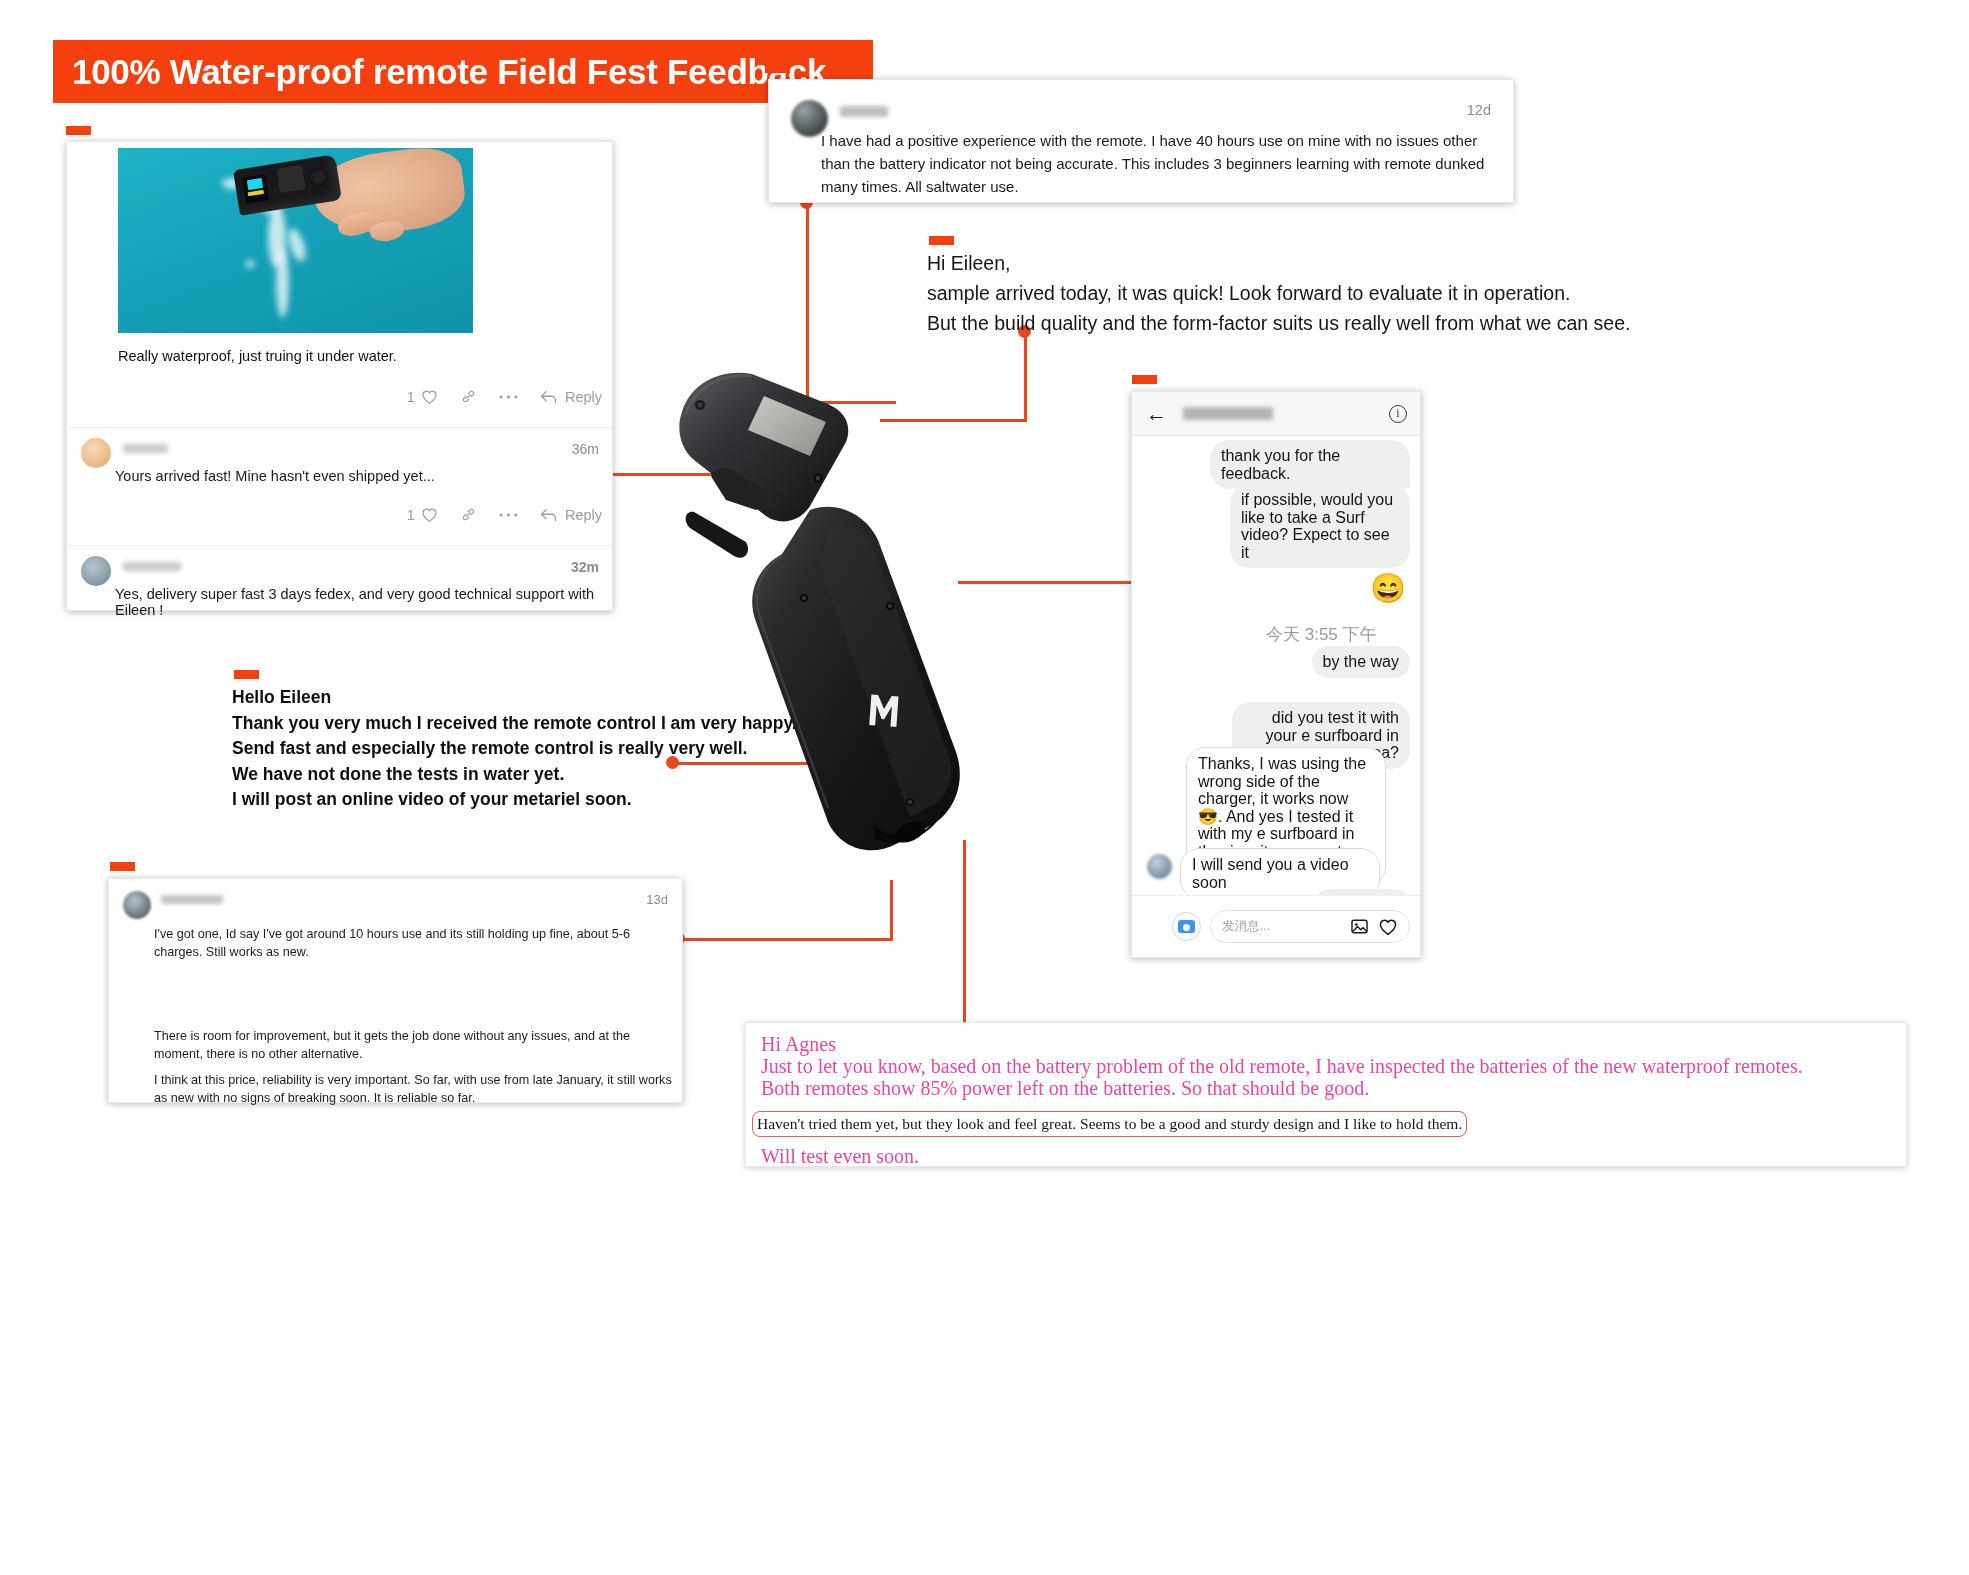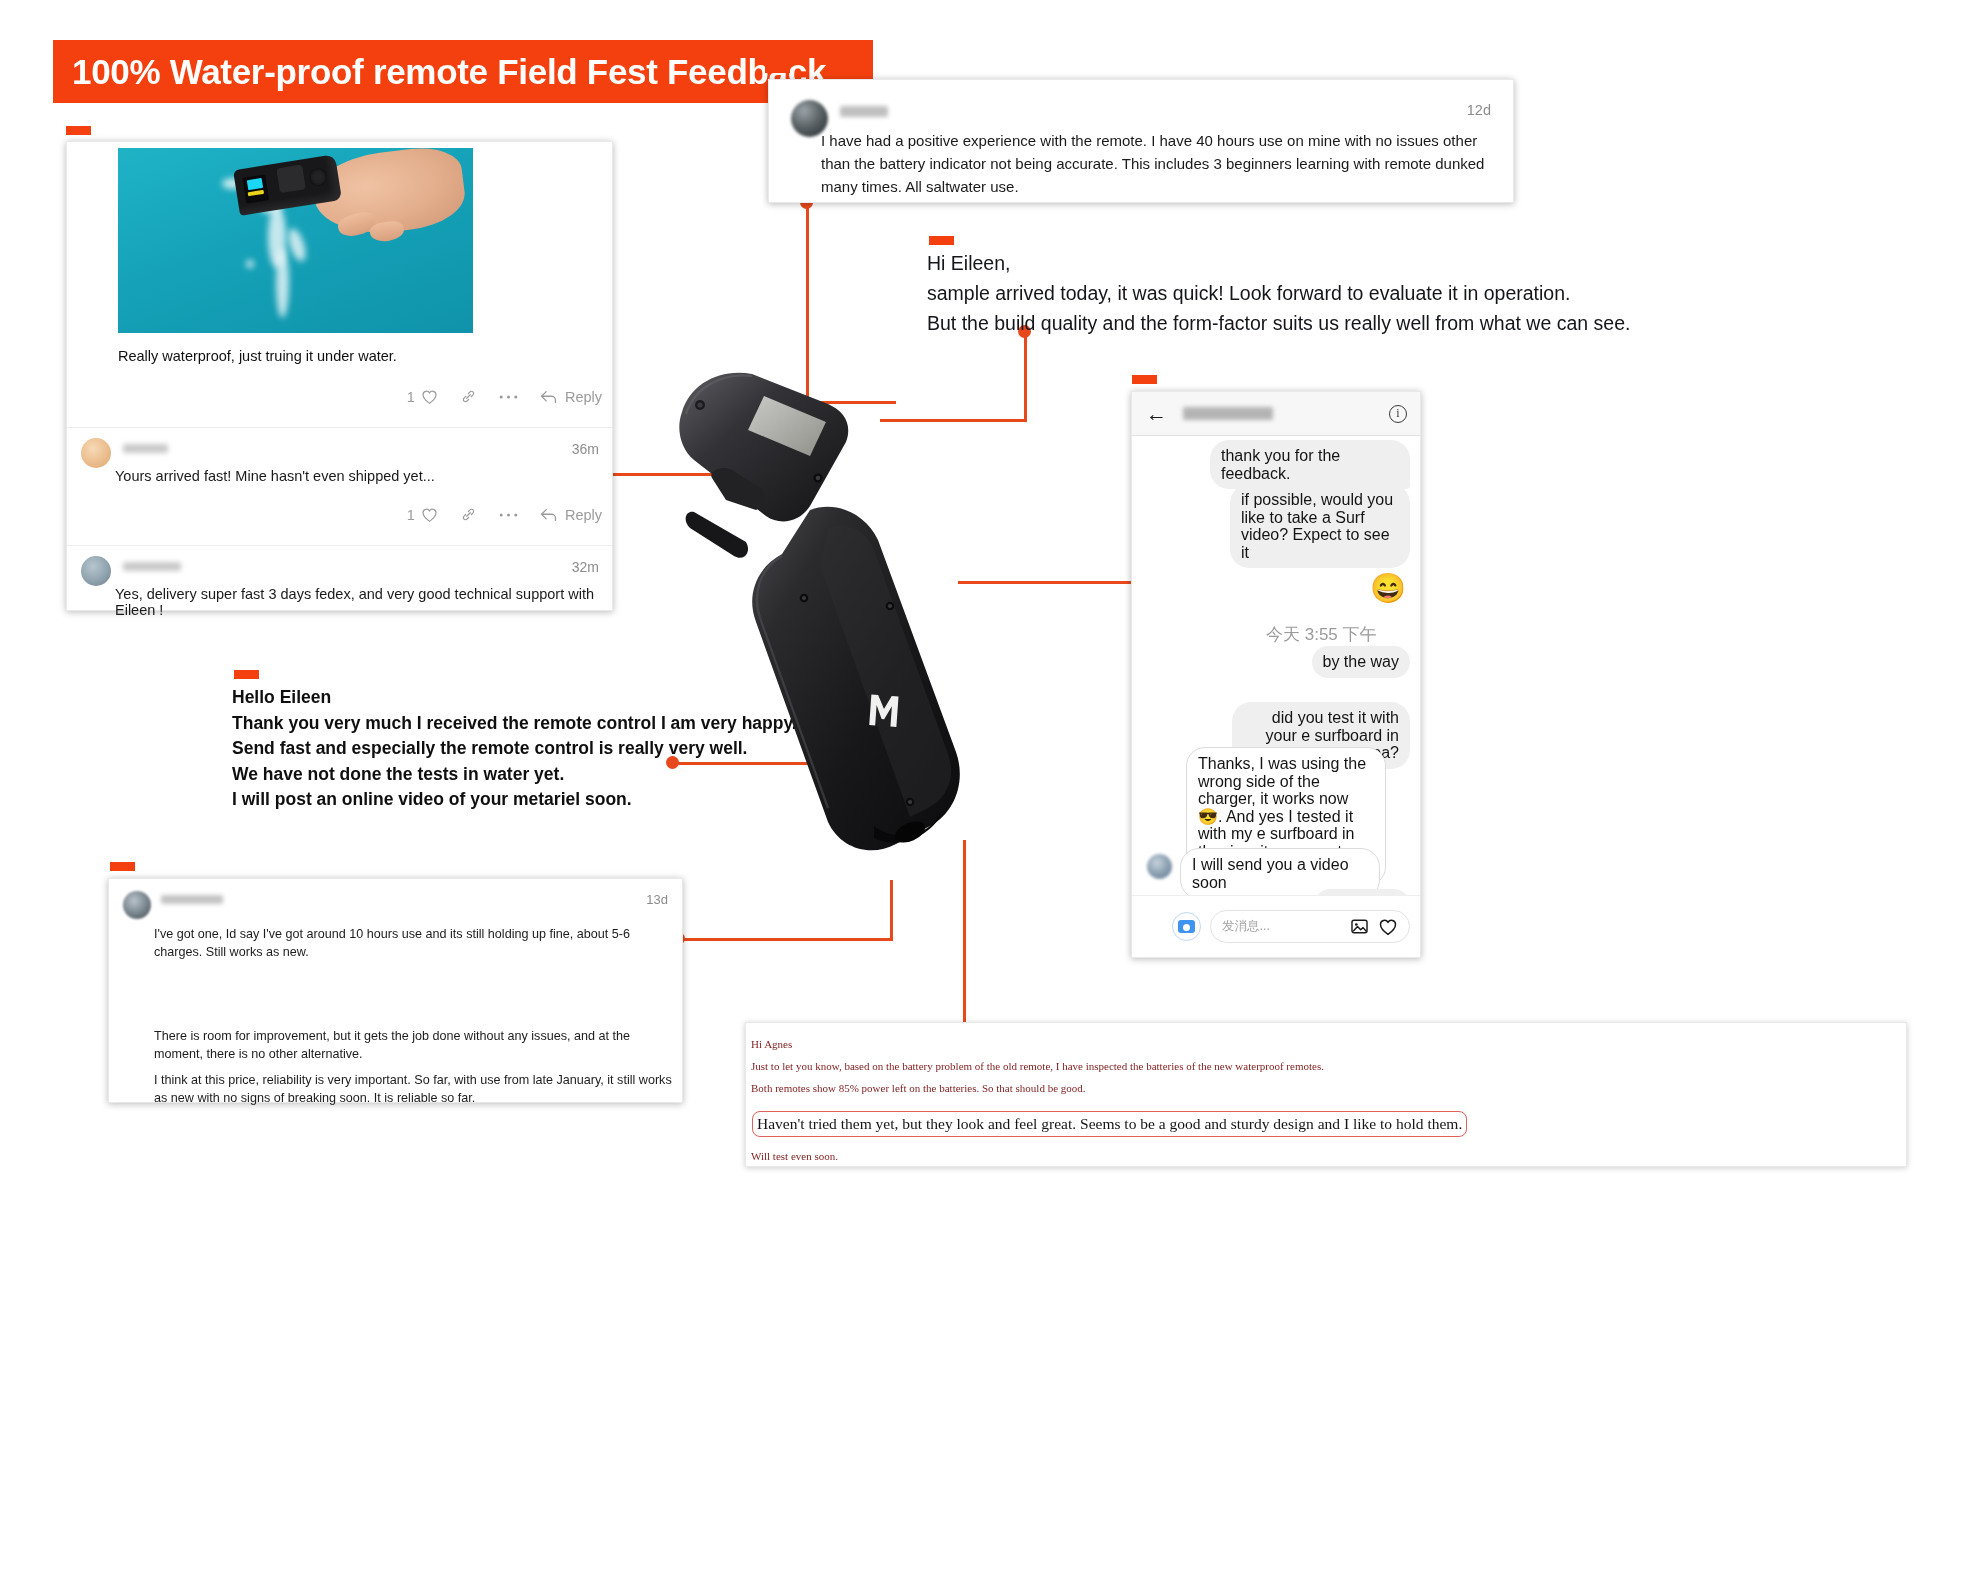--- a/index.html
+++ b/index.html
@@ -204,21 +204,21 @@
   .msg-box {
     margin-left: 9px; flex: 1; height: 33px; margin-right: 10px;
     border: 1px solid #e2e2e2; border-radius: 18px;
     display: flex; align-items: center; padding: 0 11px;
   }
   .msg-ph { font-size: 12.5px; color: #a2a2a2; flex: 1; }
 
   
   #hi-agnes { left: 745px; top: 1022px; width: 1162px; height: 145px;
     font-family: "Liberation Serif", serif; box-shadow: 0 1px 6px rgba(0,0,0,.2); }
-  #hi-agnes .t { position: absolute; left: 5px; font-size: 11px; line-height: 22px; color: #7f1d1d; }
+  #hi-agnes .t { position: absolute; left: 15px; font-size: 20px; line-height: 22px; color: #ec4899; }
   .hl-box {
     position: absolute; left: 6px; border: 1.4px solid #e0605c; background: #fff;
     padding: 3px 4px;
   }
 
   
   #product { position: absolute; left: 660px; top: 360px; width: 370px; height: 520px; }
   .prod-svg { position: absolute; left: 0; top: 0; }
   .logo-m {
     position: absolute; left: 207px; top: 330px; width: 34px; height: 38px;
@@ -345,21 +345,21 @@
         <path d="M8 2L2 8l6 6M2.5 8H15a5 5 0 0 1 5 5v3" fill="none" stroke="#9b9b9b" stroke-width="1.7" stroke-linecap="round" stroke-linejoin="round"></path>
         </svg>
       <span>Reply</span>
     </span>
   </div>
 
   <div class="hr" style="top:403px;"></div>
 
   <div class="cmt-avatar" style="left:14px; top:414px; background:radial-gradient(circle at 40% 35%,#b7c6cf 0%,#8fa3ae 55%,#6e818d 100%); filter:blur(.6px);"></div>
   <div class="cmt-name" style="left:56px; top:420px; width:58px;"></div>
-  <div class="cmt-time" style="top:417px;">32m</div>
+  <div class="cmt-time" style="top:417px;font-weight:bold;">32m</div>
   <div class="cmt-body" style="left:48px; top:444px;">Yes, delivery super fast 3 days fedex, and very good technical support with Eileen !</div>
 </div>
 
 <div class="card" id="top-review">
   <div class="av"></div>
   <div class="nm"></div>
   <div class="tm">12d</div>
   <div class="bd">I have had a positive experience with the remote. I have 40 hours use on mine with no issues other than the battery indicator not being accurate. This includes 3 beginners learning with remote dunked many times. All saltwater use.</div>
 </div>
 

